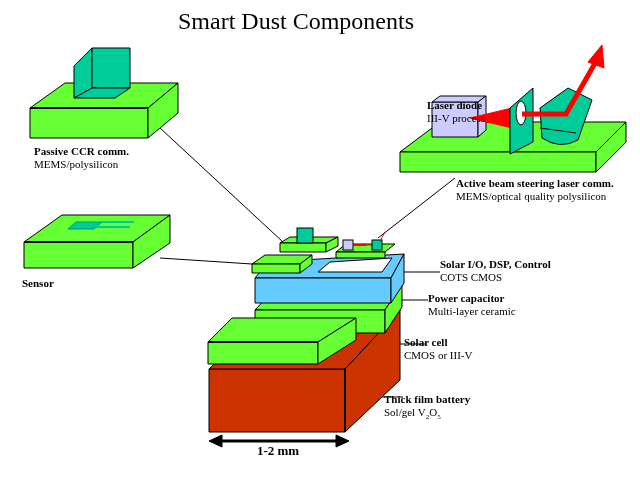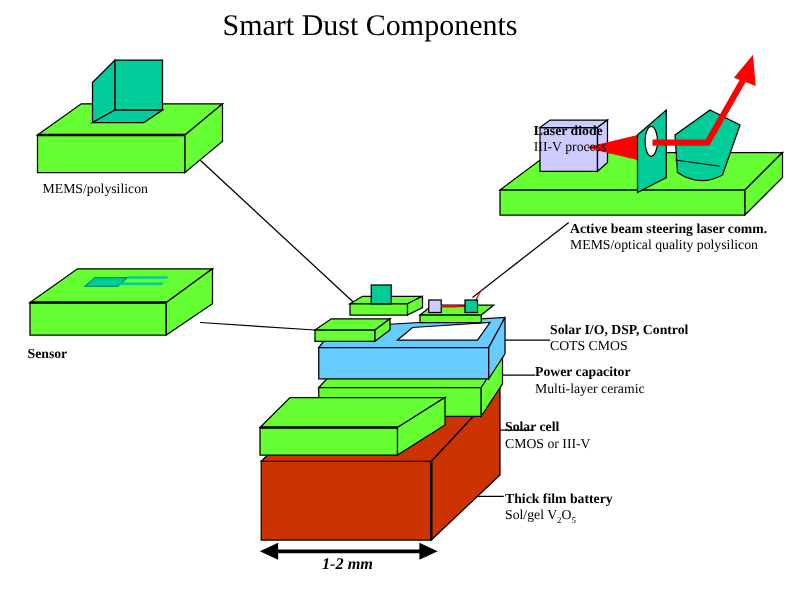--- a/index.html
+++ b/index.html
@@ -2,21 +2,21 @@
 <html><head>
   <meta charset="utf-8">
   <style>
     html, body { margin: 0; padding: 0; background: #ffffff; }
     body { width: 640px; height: 480px; position: relative; overflow: hidden; font-family: "Liberation Serif", serif; }
     #diagram { position: absolute; left: 0; top: 0; width: 640px; height: 480px; }
     .title { position: absolute; left: 0; width: 592px; top: 8px; text-align: center; font-size: 24px; color: #000; }
     .lbl { position: absolute; font-size: 11px; line-height: 13px; color: #000; white-space: nowrap; }
     .lbl .b { font-weight: bold; display: block; }
     .lbl .s { display: block; }
-    .dim { position: absolute; left: 228px; top: 443px; font-size: 13px; font-weight: bold; width: 100px; text-align: center; font-style: italic; }
+    .dim { position: absolute; left: 228px; top: 443px; font-size: 13px; font-weight: bold; width: 100px; text-align: center; }
   </style>
 </head>
 <body>
 
 <svg id="diagram" viewBox="0 0 640 480" xmlns="http://www.w3.org/2000/svg">
   <g stroke="#000" stroke-width="1">
 
     <g>
       <polygon points="30,108 65,83 178,83 148,108" fill="#66ff33"></polygon>
       <polygon points="30,108 148,108 148,138 30,138" fill="#66ff33"></polygon>
@@ -110,20 +110,21 @@
       <line x1="214" y1="441" x2="344" y2="441" stroke-width="3"></line>
       <polygon points="209,441 222,435 222,447" fill="#000"></polygon>
       <polygon points="349,441 336,435 336,447" fill="#000"></polygon>
     </g>
   </g>
 </svg>
 
 <div class="title">Smart Dust Components</div>
 
 <div class="lbl" style="left:34px;top:145px;">
+  <span class="b">Passive CCR comm.</span>
   <span class="s">MEMS/polysilicon</span>
 </div>
 <div class="lbl" style="left:427px;top:64px;margin-top:35px;">
   <span class="b">Laser diode</span>
   <span class="s">III-V process</span>
 </div>
 <div class="lbl" style="left:456px;top:177px;">
   <span class="b">Active beam steering laser comm.</span>
   <span class="s">MEMS/optical quality polysilicon</span>
 </div>
@@ -135,18 +136,18 @@
   <span class="s">COTS CMOS</span>
 </div>
 <div class="lbl" style="left:428px;top:292px;">
   <span class="b">Power capacitor</span>
   <span class="s">Multi-layer ceramic</span>
 </div>
 <div class="lbl" style="left:404px;top:336px;">
   <span class="b">Solar cell</span>
   <span class="s">CMOS or III-V</span>
 </div>
-<div class="lbl" style="left:404px;top:393px;font-family:Liberation Serif, serif;">
+<div class="lbl" style="left:384px;top:393px;font-family:Liberation Serif, serif;">
   <span class="b">Thick film battery</span>
   <span class="s"><span>Sol/gel V</span><sub style="font-size:7px">2</sub><span>O</span><sub style="font-size:7px">5</sub></span>
 </div>
 
 <div class="dim">1-2 mm</div>
 
 </body></html>

